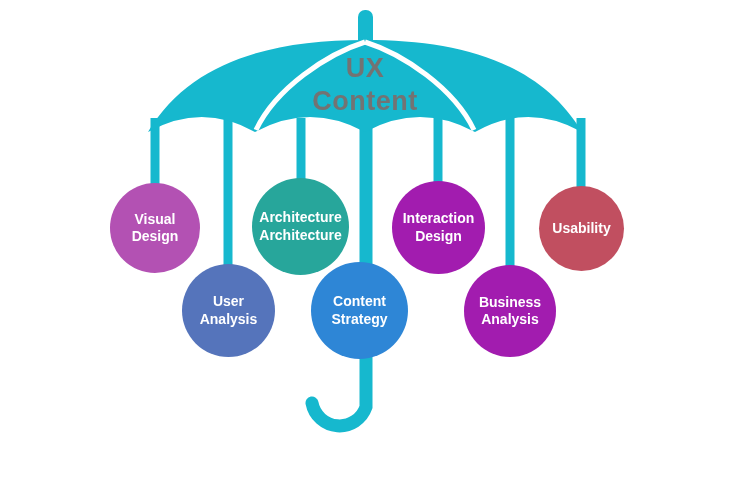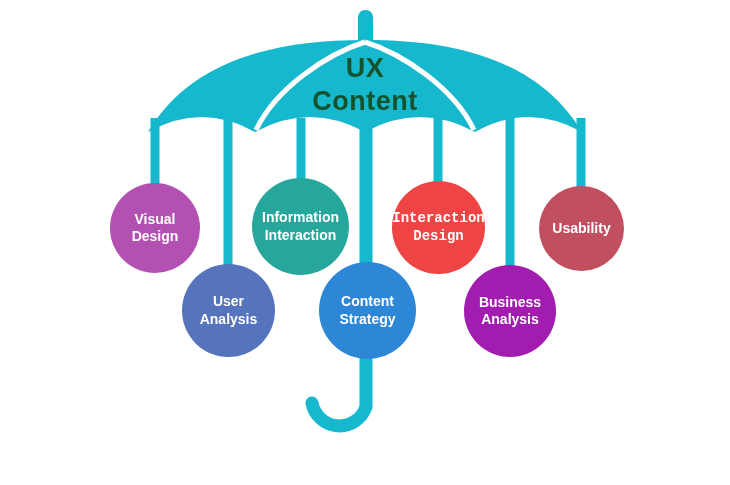--- a/index.html
+++ b/index.html
@@ -21,21 +21,21 @@
     top: 0;
     width: 730px;
     height: 485px;
   }
   .umbrella-title {
     position: absolute;
     left: 265px;
     top: 52px;
     width: 200px;
     text-align: center;
-    color: #14532d;
+    color: #737373;
     font-weight: bold;
     font-size: 27px;
     line-height: 33px;
     letter-spacing: 0.5px;
   }
   .umbrella-title span { display: block; }
   .circle {
     position: absolute;
     border-radius: 50%;
     display: flex;
@@ -45,21 +45,21 @@
     color: #ffffff;
     font-weight: bold;
     font-size: 14px;
     line-height: 1.25;
     box-sizing: border-box;
     padding: 4px;
   }
   .c1 { left: 110px; top: 183px; width: 90px; height: 90px; }
   .c2 { left: 182px; top: 264px; width: 93px; height: 93px; }
   .c3 { left: 252px; top: 178px; width: 97px; height: 97px; }
-  .c4 { left: 319px; top: 262px; width: 97px; height: 97px; }
+  .c4 { left: 311px; top: 262px; width: 97px; height: 97px; }
   .c5 { left: 392px; top: 181px; width: 93px; height: 93px; }
   .c6 { left: 464px; top: 265px; width: 92px; height: 92px; }
   .c7 { left: 539px; top: 186px; width: 85px; height: 85px; }
 </style>
 </head>
 <body>
 
 <div id="canvas">
 
   <svg id="umbrella-svg" viewBox="0 0 730 485" xmlns="http://www.w3.org/2000/svg">
@@ -93,26 +93,26 @@
     <span>Content</span>
   </div>
 
   <div class="circle c1" style="background: rgb(179, 81, 179); justify-content: center;">
     <span>Visual Design</span>
   </div>
   <div class="circle c2" style="background: rgb(85, 116, 187);">
     <span>User Analysis</span>
   </div>
   <div class="circle c3" style="background: rgb(39, 166, 155);">
-    <span>Information Interaction</span>
+    <span>Architecture Architecture</span>
   </div>
   <div class="circle c4" style="background: rgb(46, 134, 214);">
     <span>Content Strategy</span>
   </div>
-  <div class="circle c5" style="background: #ef4444; font-family: Liberation Mono, monospace;">
+  <div class="circle c5" style="background: #a21caf;">
     <span>Interaction Design</span>
   </div>
   <div class="circle c6" style="background: #a21caf; justify-content: center;">
     <span>Business Analysis</span>
   </div>
   <div class="circle c7" style="background: rgb(193, 79, 96);">
     <span>Usability</span>
   </div>
 
 </div>

